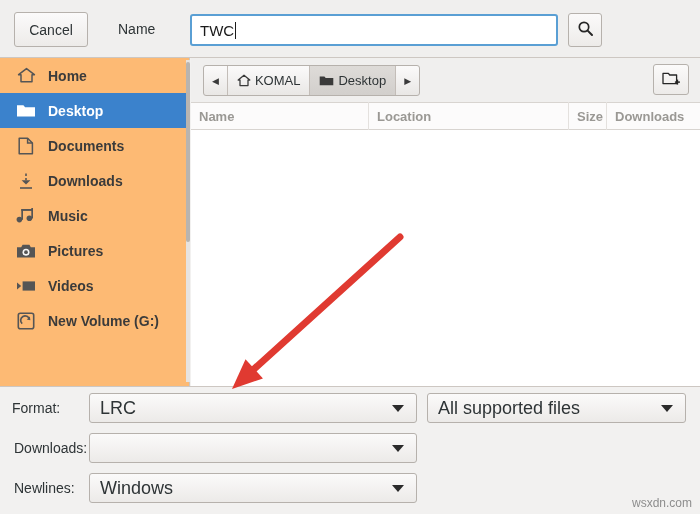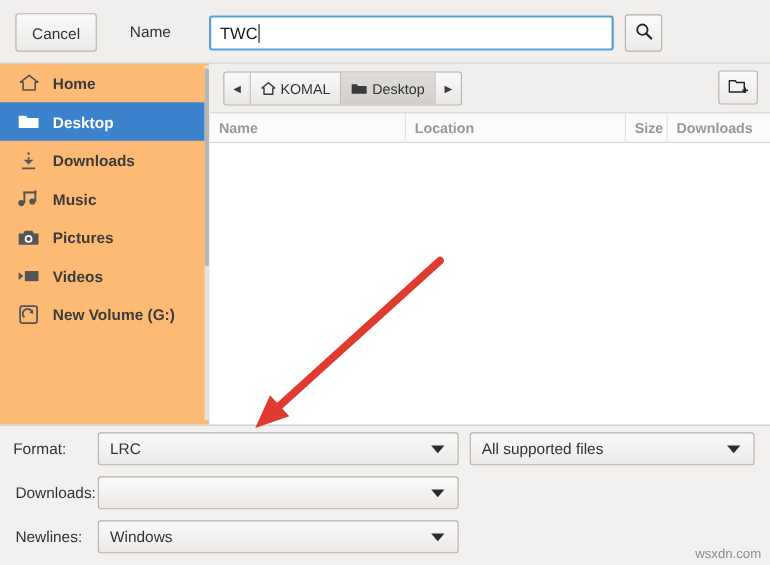--- a/index.html
+++ b/index.html
@@ -239,21 +239,21 @@
     user-select: none;
   }
   .combo {
     position: absolute;
     background: linear-gradient(to bottom,#fbfafa 0%,#eceae8 100%);
     border: 1px solid #b6b1ac;
     border-radius: 3px;
     box-sizing: border-box;
     display: flex;
     align-items: center;
-    font-size: 14px;
+    font-size: 18px;
     color: #2e3436;
     padding-left: 10px;
     cursor: default;
     user-select: none;
   }
   .combo .arrow {
     position: absolute;
     right: 12px;
     width: 0; height: 0;
     border-left: 6px solid transparent;
@@ -315,20 +315,29 @@
           </span>
           <span>Home</span>
         </div>
         <div class="side-item selected">
           <span class="side-ico" style="color: rgb(255, 255, 255);">
             <svg width="20" height="17" viewBox="0 0 20 17">
               <path d="M1 3.2 H7.4 L9.1 5.3 H19 V14.4 H1 Z" fill="currentColor"></path>
             </svg>
           </span>
           <span>Desktop</span>
+        </div>
+        <div class="side-item">
+          <span class="side-ico" style="color: rgb(85, 85, 85);">
+            <svg width="16" height="18" viewBox="0 0 16 18">
+              <path d="M1.2 1.2 H9.6 L14.4 6 V16.8 H1.2 Z" fill="none" stroke="currentColor" stroke-width="1.5" stroke-linejoin="round"></path>
+              <path d="M9.6 1.2 V6 H14.4" fill="none" stroke="currentColor" stroke-width="1.5"></path>
+            </svg>
+          </span>
+          <span>Documents</span>
         </div>
         <div class="side-item">
           <span class="side-ico" style="color: rgb(85, 85, 85);">
             <svg width="18" height="18" viewBox="0 0 18 18">
               <line x1="9" y1="1.5" x2="9" y2="11" stroke="currentColor" stroke-width="1.6" stroke-dasharray="2.4 2"></line>
               <path d="M4.6 8.2 L9 12.6 L13.4 8.2 Z" fill="currentColor"></path>
               <line x1="3" y1="16" x2="15" y2="16" stroke="currentColor" stroke-width="1.6"></line>
             </svg>
           </span>
           <span>Downloads</span>

